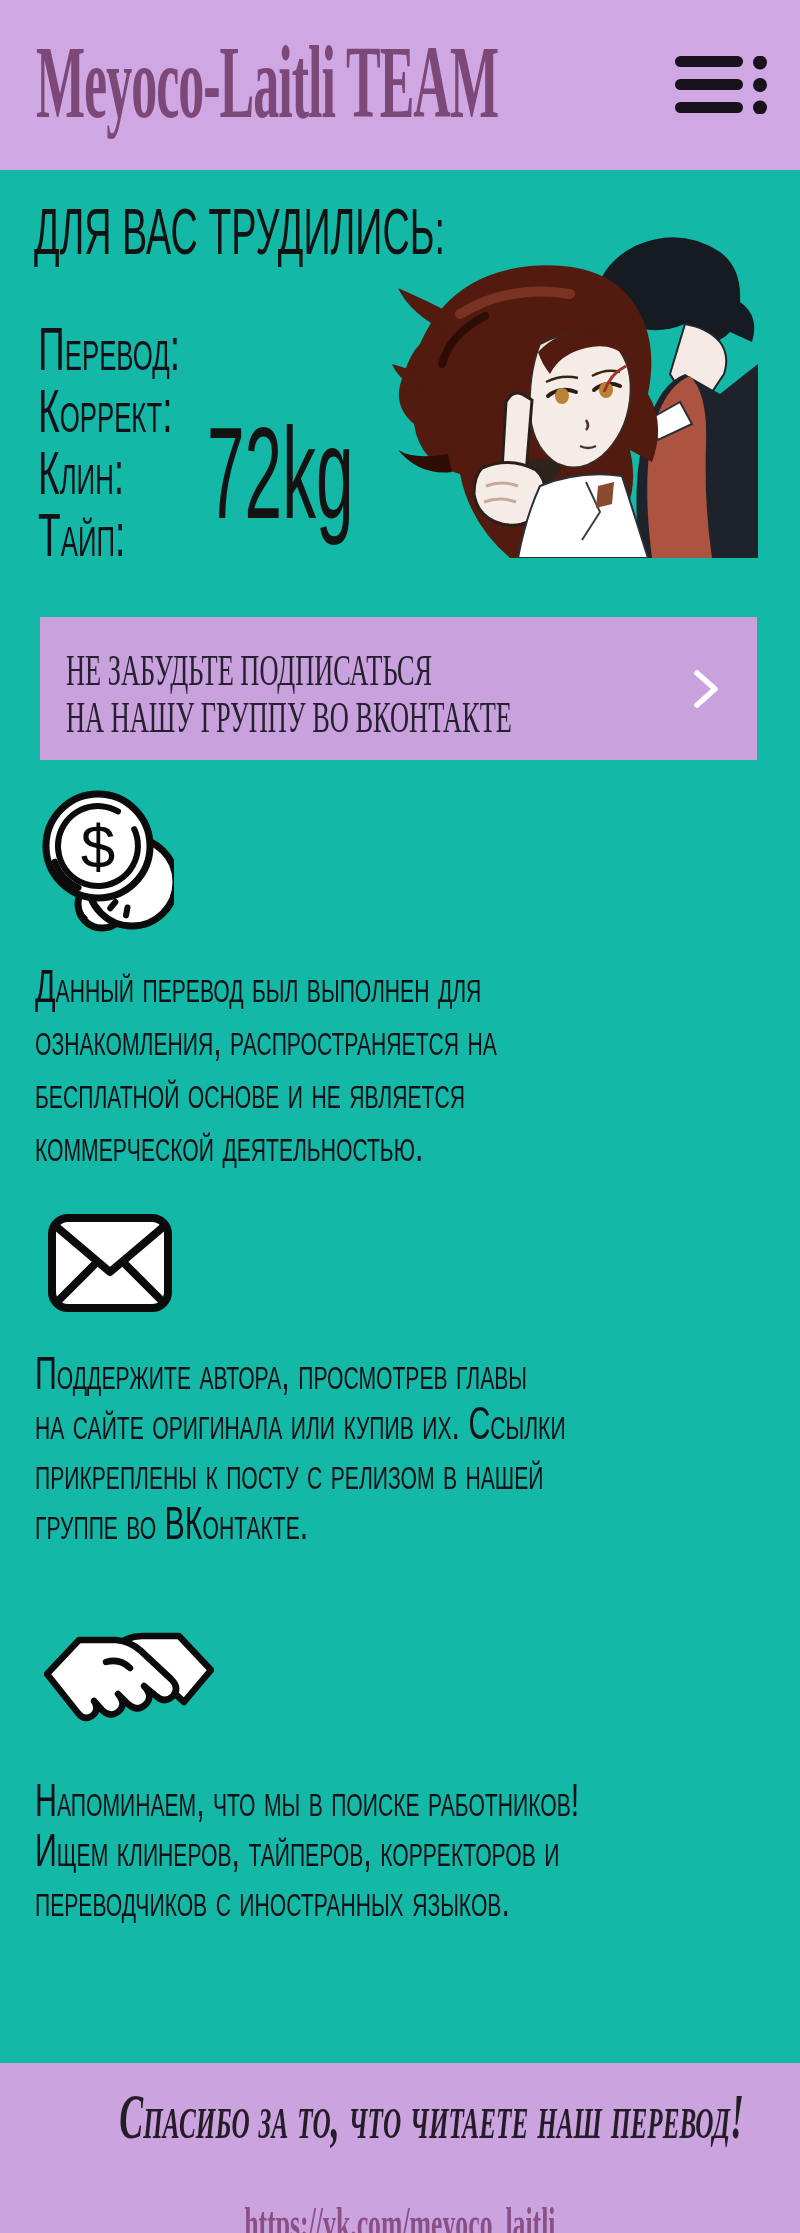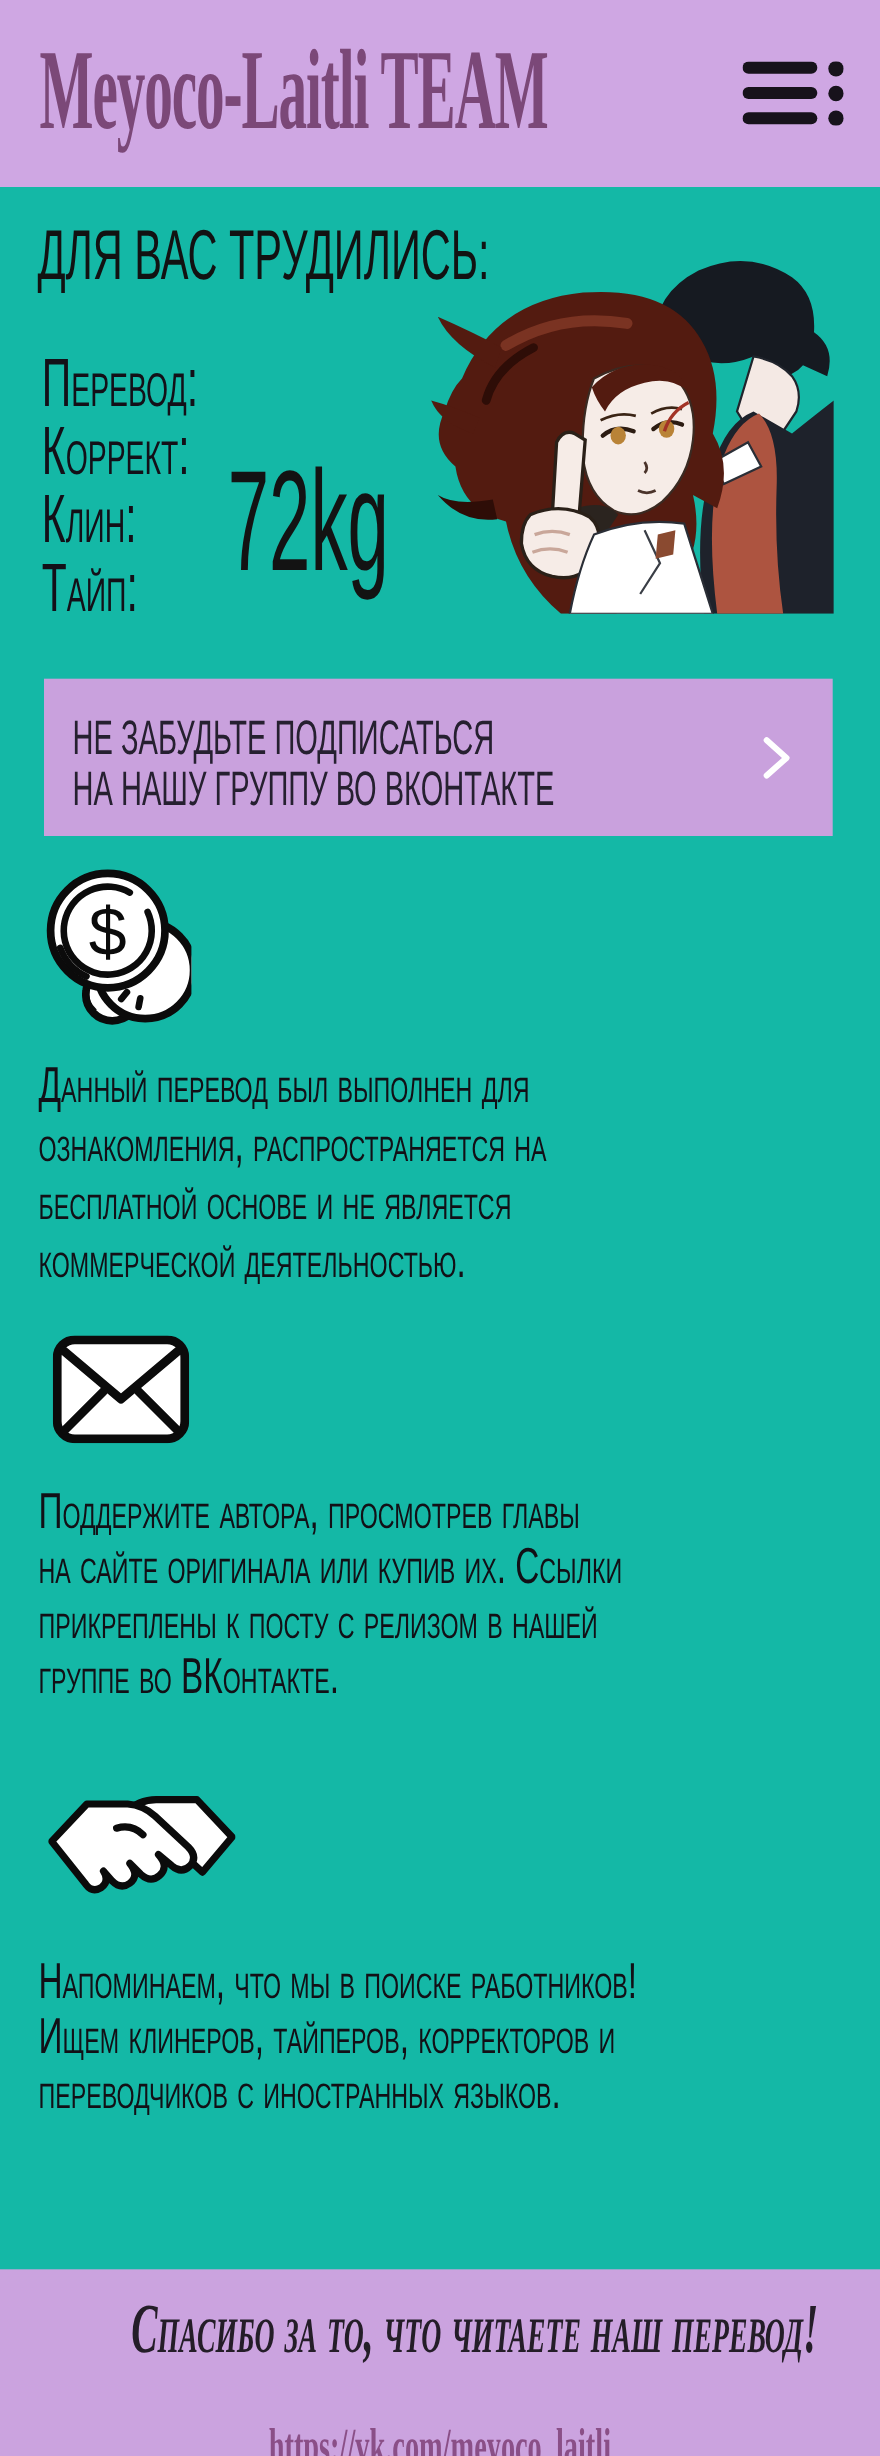--- a/index.html
+++ b/index.html
@@ -13,21 +13,21 @@
   .menu-btn{position:absolute;right:33px;top:56px;width:92px;height:58px;cursor:pointer;}
   
   .worked-heading{position:absolute;left:34px;top:200px;font-size:64px;line-height:1;color:#121212;
          transform:scaleX(.59);transform-origin:left top;white-space:nowrap;}
   .roles{position:absolute;left:38px;top:318px;font-size:62px;line-height:62px;font-variant:small-caps;
          transform:scaleX(.6);transform-origin:left top;color:#131018;}
   .member-name{position:absolute;left:207px;top:408px;font-size:130px;line-height:1;color:#131313;
          transform:scaleX(.52);transform-origin:left top;white-space:nowrap;}
   .artwork{position:absolute;left:390px;top:224px;width:368px;height:334px;}
   
-  .banner{position:absolute;left:40px;top:617px;width:717px;height:143px;background:var(--banner_bg,#c9a1dd);cursor:pointer;}
+  .banner{position:absolute;left:40px;top:617px;width:717px;height:143px;background:var(--banner_bg,#c9a1dd);cursor:pointer;font-family:Liberation Serif, serif;}
   .banner-lines{position:absolute;left:26px;top:30px;font-size:44px;line-height:47px;color:#262030;
          transform:scaleX(.6);transform-origin:left top;white-space:nowrap;}
   .banner-chevron{position:absolute;right:36px;top:51px;width:30px;height:42px;}
   
   .icon{position:absolute;}
   .icon-coins{left:38px;top:786px;width:136px;height:146px;}
   .icon-envelope{left:48px;top:1214px;width:124px;height:98px;}
   .icon-handshake{left:44px;top:1616px;width:170px;height:124px;}
   
   .para{position:absolute;left:35px;font-size:46px;line-height:53px;font-variant:small-caps;color:#121016;

